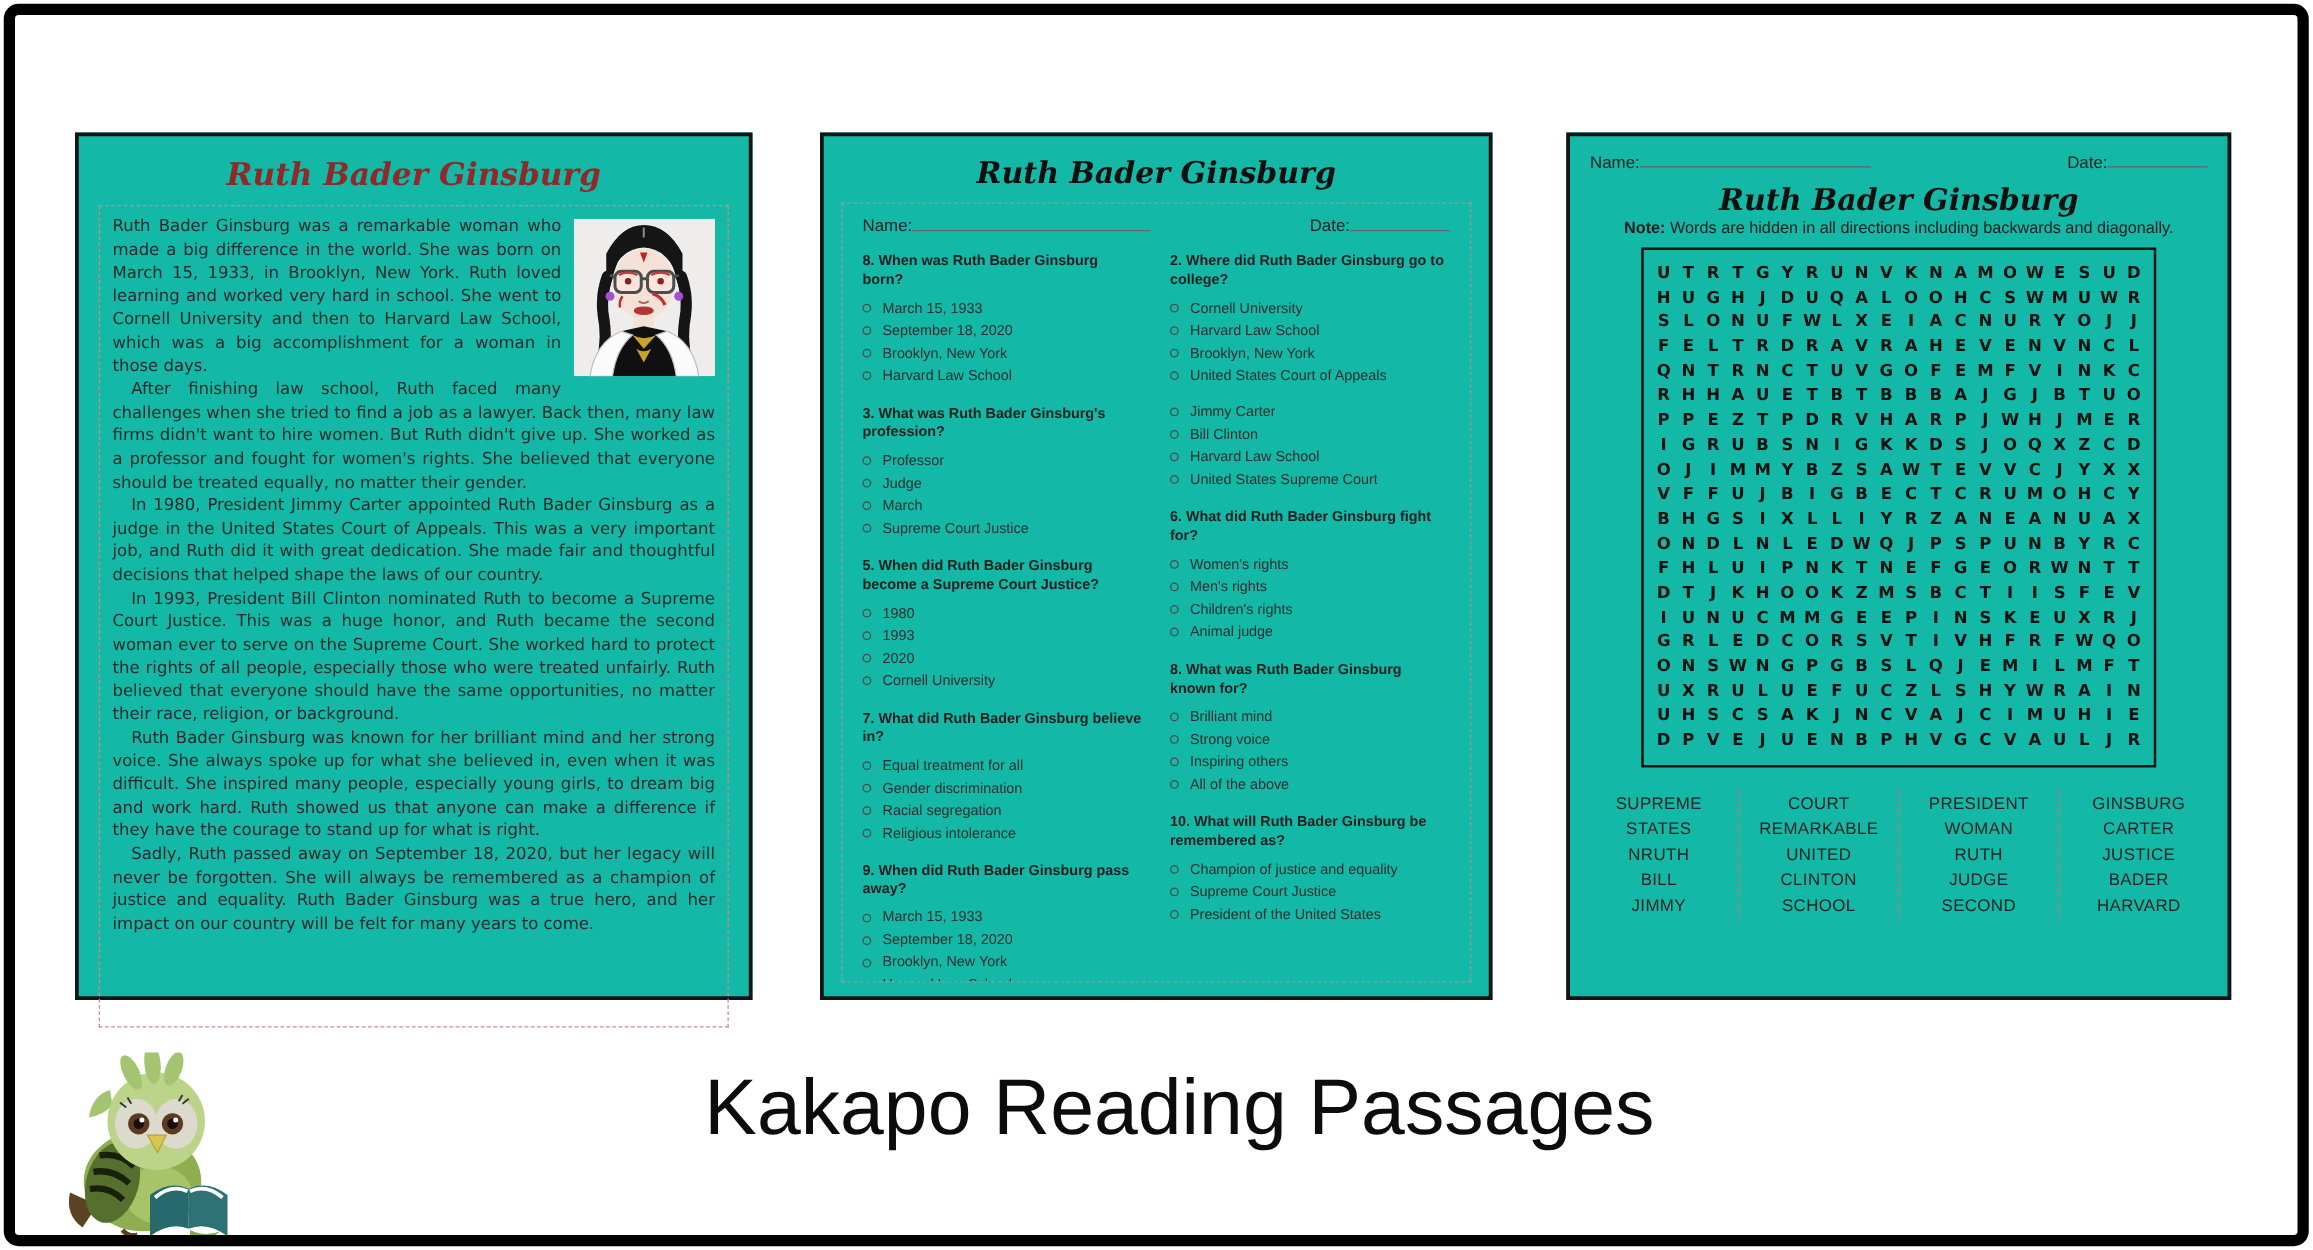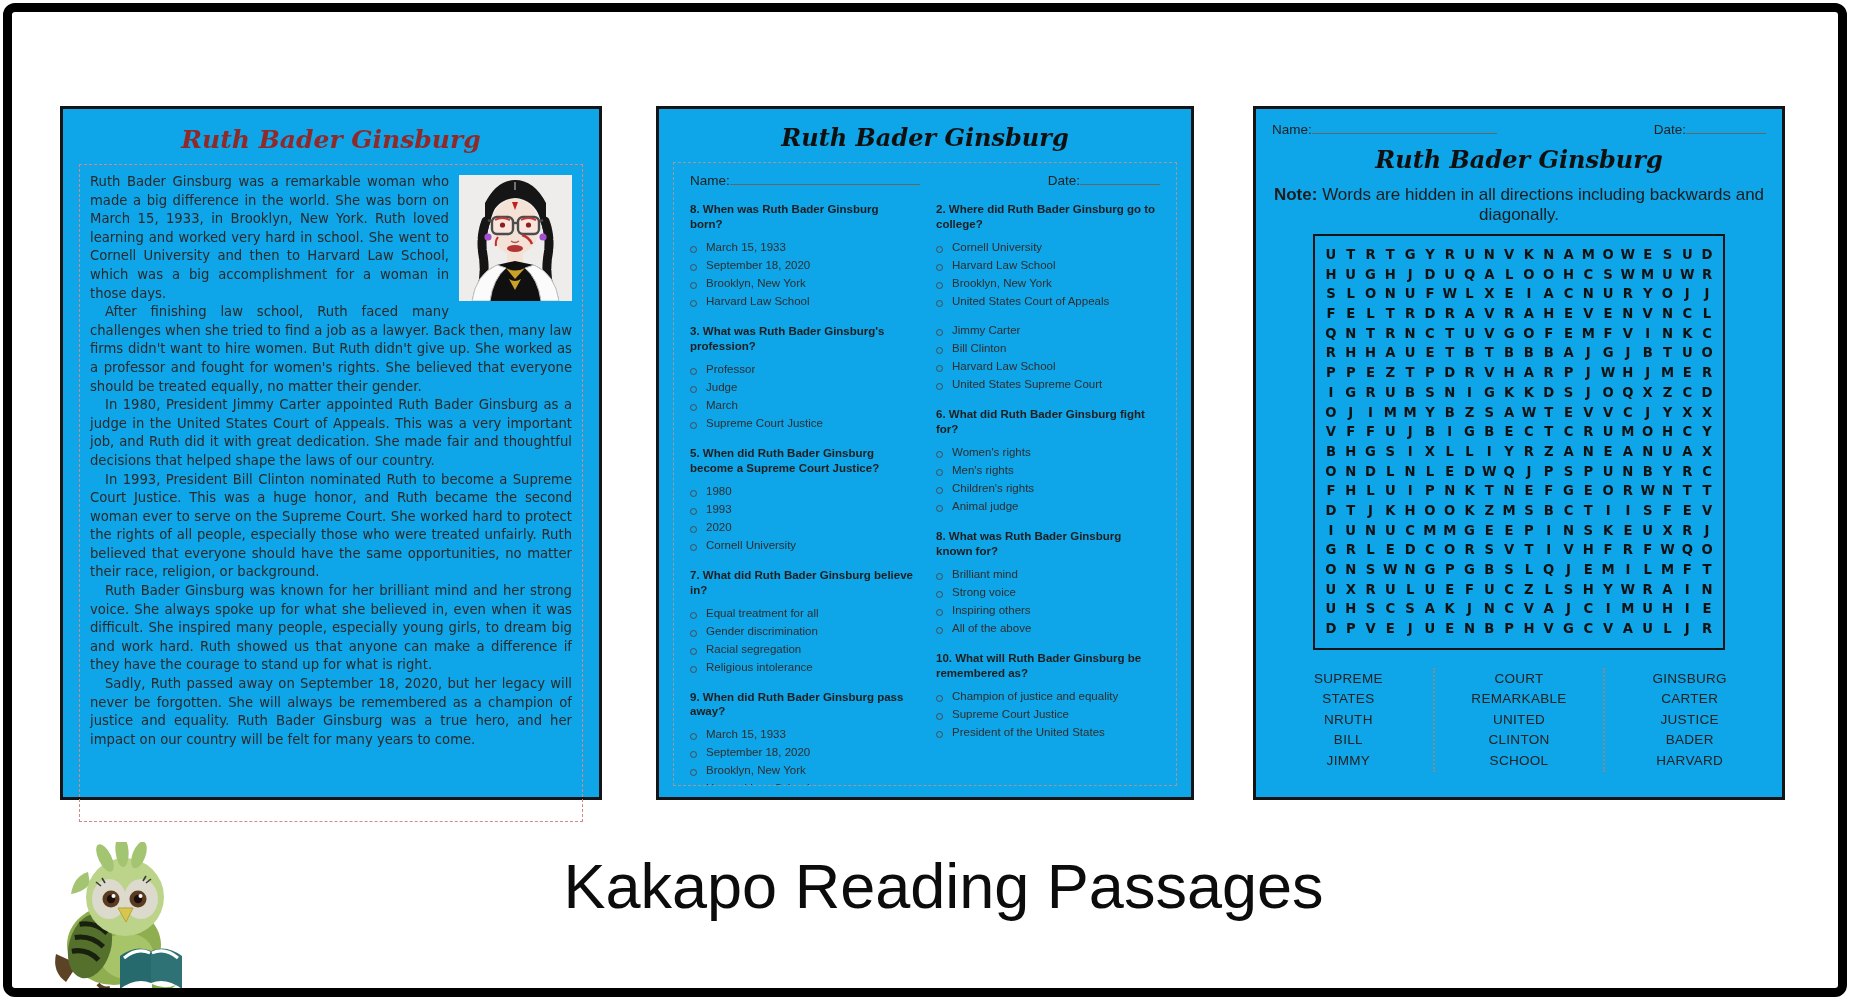--- a/index.html
+++ b/index.html
@@ -2,21 +2,21 @@
 <html><head>
 <meta charset="utf-8">
 <style>
   html,body{margin:0;padding:0;background:#fff;}
   .canvas{position:relative;width:1850px;height:1000px;background:#fff;overflow:hidden;
           font-family:"Liberation Sans",sans-serif;}
   .frame{position:absolute;left:3px;top:3px;right:3px;bottom:3px;border:9px solid #000;
          border-radius:12px;pointer-events:none;z-index:5;}
 
   
-  .page{position:absolute;top:106px;height:694px;background:#0ea5e9;border:3px solid #141414;
+  .page{position:absolute;top:106px;height:694px;background:#14b8a6;border:3px solid #141414;
         box-sizing:border-box;}
   .page1{left:60px;width:542px;}
   .page2{left:656px;width:538px;}
   .page3{left:1253px;width:532px;}
 
   
   .p1-title{margin:16px 0 0;text-align:center;font-family:"DejaVu Serif",serif;
             font-style:italic;font-weight:bold;font-size:25px;color:#8e2a2a;}
   .passage-box{margin:10px 16px 0;border:1px dashed #cf8a8a;padding:8px 10px;
                height:658px;box-sizing:border-box;overflow:hidden;}
@@ -32,33 +32,33 @@
          height:624px;box-sizing:border-box;overflow:hidden;}
   .q-header{display:flex;justify-content:space-between;align-items:flex-end;
             font-size:13.5px;color:#222;margin-bottom:14px;}
   .uline{display:inline-block;border-bottom:1.6px solid #666;height:11px;vertical-align:baseline;}
   .uline-name{width:190px;}
   .uline-date{width:80px;}
   .q-columns{display:flex;gap:22px;}
   .q-col{flex:1;min-width:0;}
   .question-block{margin-bottom:17px;}
   .question-text{font-weight:bold;font-size:11.5px;line-height:1.3;color:#1e1e1e;margin:0 0 9px;}
-  .option-row{display:flex;align-items:flex-end;margin:0 0 6px;}
+  .option-row{display:flex;align-items:center;margin:0 0 6px;}
   .option-bullet{width:5px;height:5px;border:1.3px solid #4a4a4a;border-radius:50%;
                  margin-right:9px;flex:none;}
   .option-label{font-size:11.5px;color:#2e2e2e;white-space:nowrap;overflow:hidden;}
 
   
   .p3-header{display:flex;justify-content:space-between;align-items:flex-end;
              margin:13px 16px 0;font-size:13.5px;color:#222;}
   .uline-name3{width:185px;}
   .uline-date3{width:80px;}
   .p3-title{margin:8px 0 0;text-align:center;font-family:"DejaVu Serif",serif;
             font-style:italic;font-weight:bold;font-size:24px;color:#101010;}
-  .note-line{margin-top:11px;text-align:center;font-size:17px;color:#1c1c1c;}
+  .note-line{margin-top:0;text-align:center;font-size:13px;color:#1c1c1c;}
   .note-label{font-weight:bold;}
   .grid-box{width:404px;margin:9px auto 0;border:2.5px solid #141414;padding:9px 2px;
             box-sizing:content-box;}
   .grid-row{display:flex;justify-content:center;height:19.7px;}
   .grid-letter{display:inline-block;width:19.8px;text-align:center;font-family:"DejaVu Sans",sans-serif;
                font-weight:bold;font-size:13.2px;line-height:19.7px;color:#111;}
   .word-list{display:flex;margin:18px 8px 0;}
   .word-column{flex:1;text-align:center;padding:1px 0;}
   .word-column + .word-column{border-left:2px dotted #8a8a8a;}
   .word-item{height:20.5px;line-height:20.5px;font-size:13.5px;color:#222;letter-spacing:0.3px;}
@@ -793,20 +793,27 @@
           <div class="word-item">JIMMY</div>
         </div>
         <div class="word-column">
           <div class="word-item">COURT</div>
           <div class="word-item">REMARKABLE</div>
           <div class="word-item">UNITED</div>
           <div class="word-item">CLINTON</div>
           <div class="word-item">SCHOOL</div>
         </div>
         <div class="word-column">
+          <div class="word-item">PRESIDENT</div>
+          <div class="word-item">WOMAN</div>
+          <div class="word-item">RUTH</div>
+          <div class="word-item">JUDGE</div>
+          <div class="word-item">SECOND</div>
+        </div>
+        <div class="word-column">
           <div class="word-item">GINSBURG</div>
           <div class="word-item">CARTER</div>
           <div class="word-item">JUSTICE</div>
           <div class="word-item">BADER</div>
           <div class="word-item">HARVARD</div>
         </div>
       </div>
   </section>
 
   <svg class="logo" viewBox="0 0 212 150">

